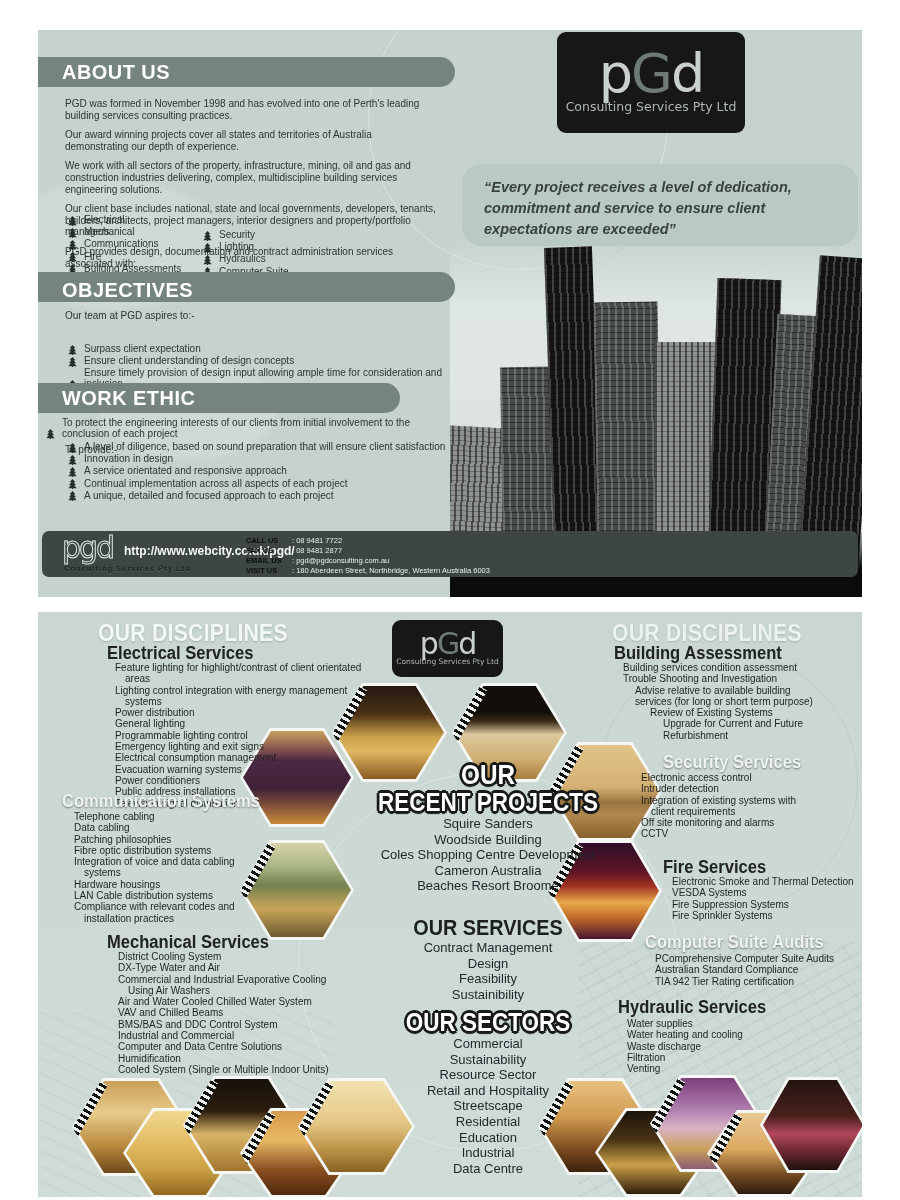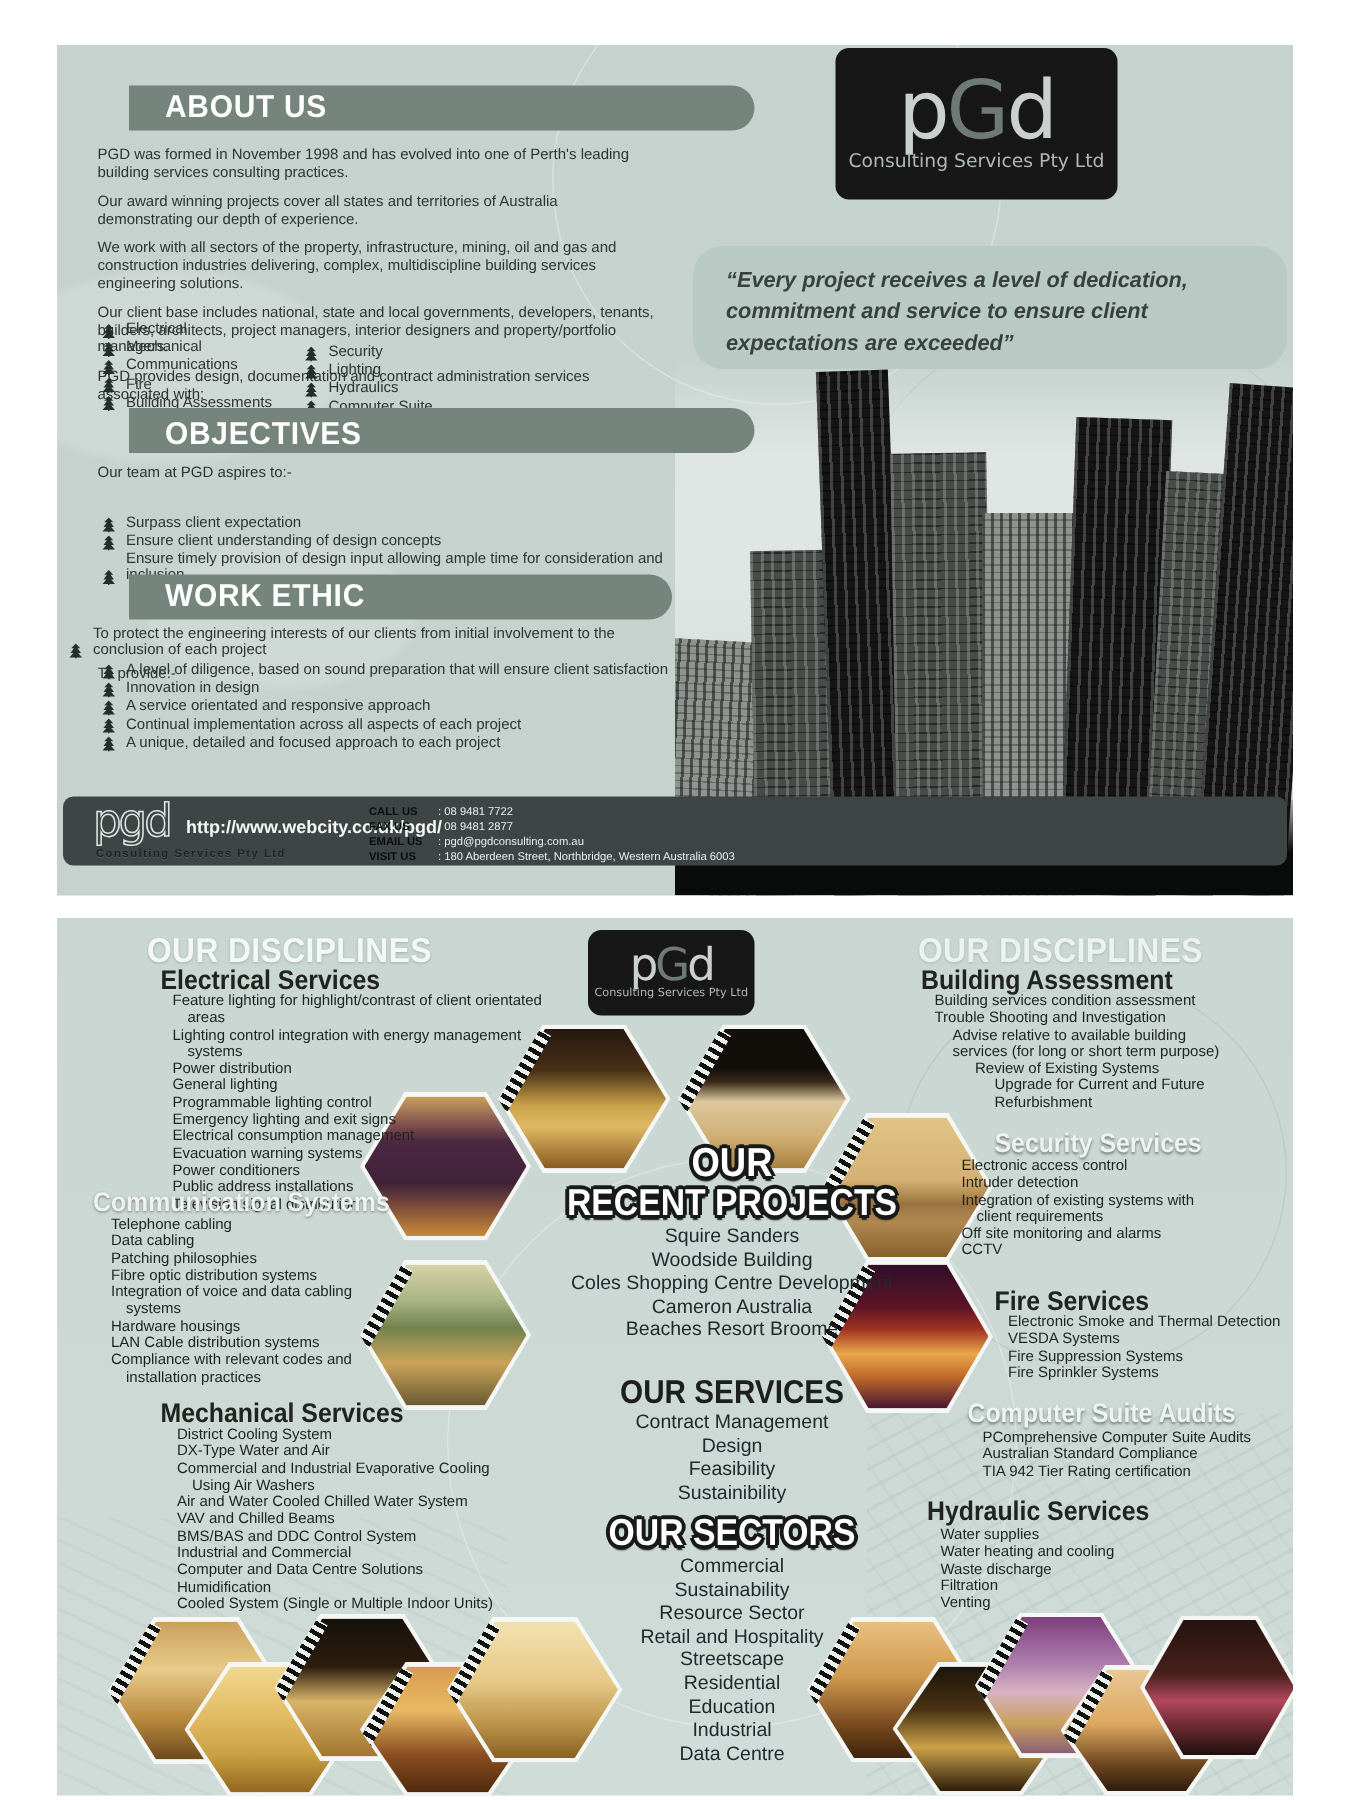--- a/index.html
+++ b/index.html
@@ -14,21 +14,21 @@
              background:linear-gradient(180deg,#c9d6d1 0%,#ccd9d5 60%,#cfdcd8 100%);overflow:hidden;}
 
   
   .circ{position:absolute;border-radius:50%;border:1px solid rgba(255,255,255,.35);}
   .circ.dark{border-color:rgba(30,50,45,.07);}
   .blob{position:absolute;background:rgba(255,255,255,.16);border-radius:50%;filter:blur(2px);}
   .rules{position:absolute;opacity:.6;}
 
   
   .hbar{position:absolute;left:0;height:30px;background:#75857d;border-radius:0 17px 17px 0;
-        display:flex;align-items:center;padding-left:24px;margin-left:48px;}
+        display:flex;align-items:center;padding-left:24px;}
   .hbar span{color:#fdfefd;font-weight:bold;font-size:21px;letter-spacing:.5px;
         transform:scaleX(.95);transform-origin:left center;white-space:nowrap;}
 
   
   .para{position:absolute;font-size:10px;line-height:11.6px;color:#2e3431;width:372px;}
   .para p{margin:0 0 8px 0;}
   .blist{list-style:none;margin:0;padding:0;position:absolute;}
   .blist li{display:flex;align-items:flex-end;margin-bottom:1.6px;font-size:10px;line-height:10.6px;color:#2e3431;}
   .tree{width:9px;height:10px;margin-right:7px;flex:0 0 9px;margin-top:0;}
   .tree svg{display:block;width:9px;height:10px;}

